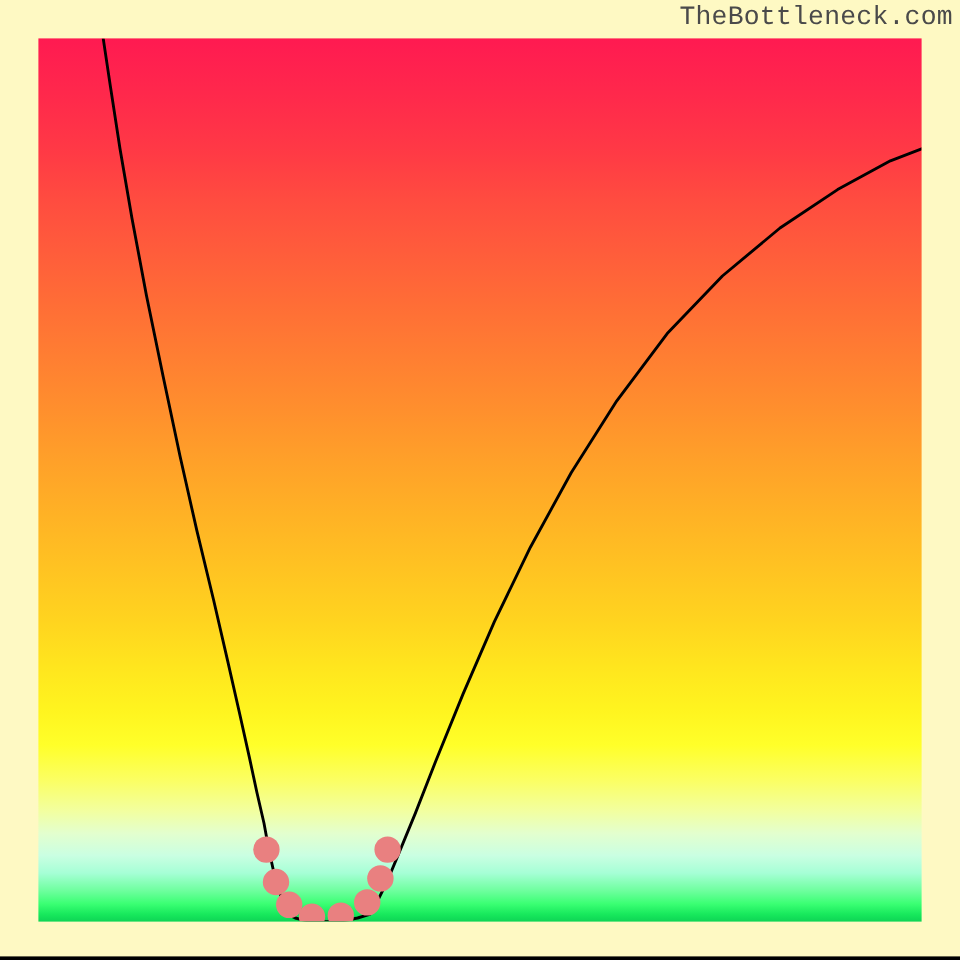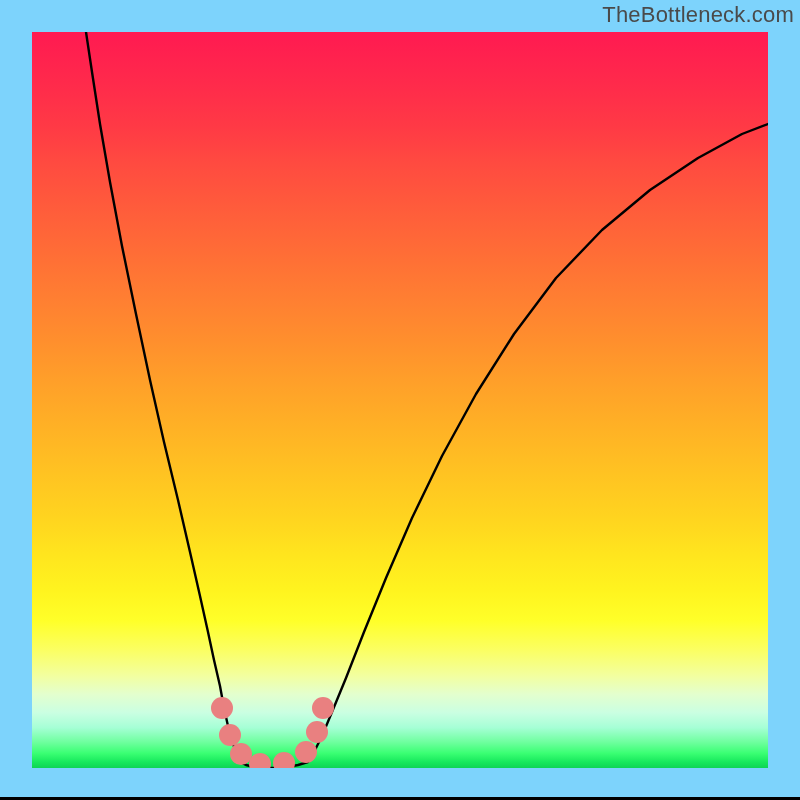--- a/index.html
+++ b/index.html
@@ -10,21 +10,22 @@
     background: #000;
     overflow: hidden;
     font-family: Arial, Helvetica, sans-serif;
   }
   .frame {
     position: absolute;
     left: 0;
     top: 0;
     width: 800px;
     height: 797px;
-    background: #7dd3fc;
+    background: #fef9c3;
+    font-family: Liberation Mono, monospace;
   }
   .plot {
     position: absolute;
     left: 32px;
     top: 32px;
     width: 736px;
     height: 736px;
     overflow: hidden;
     background: linear-gradient(
       to bottom,

